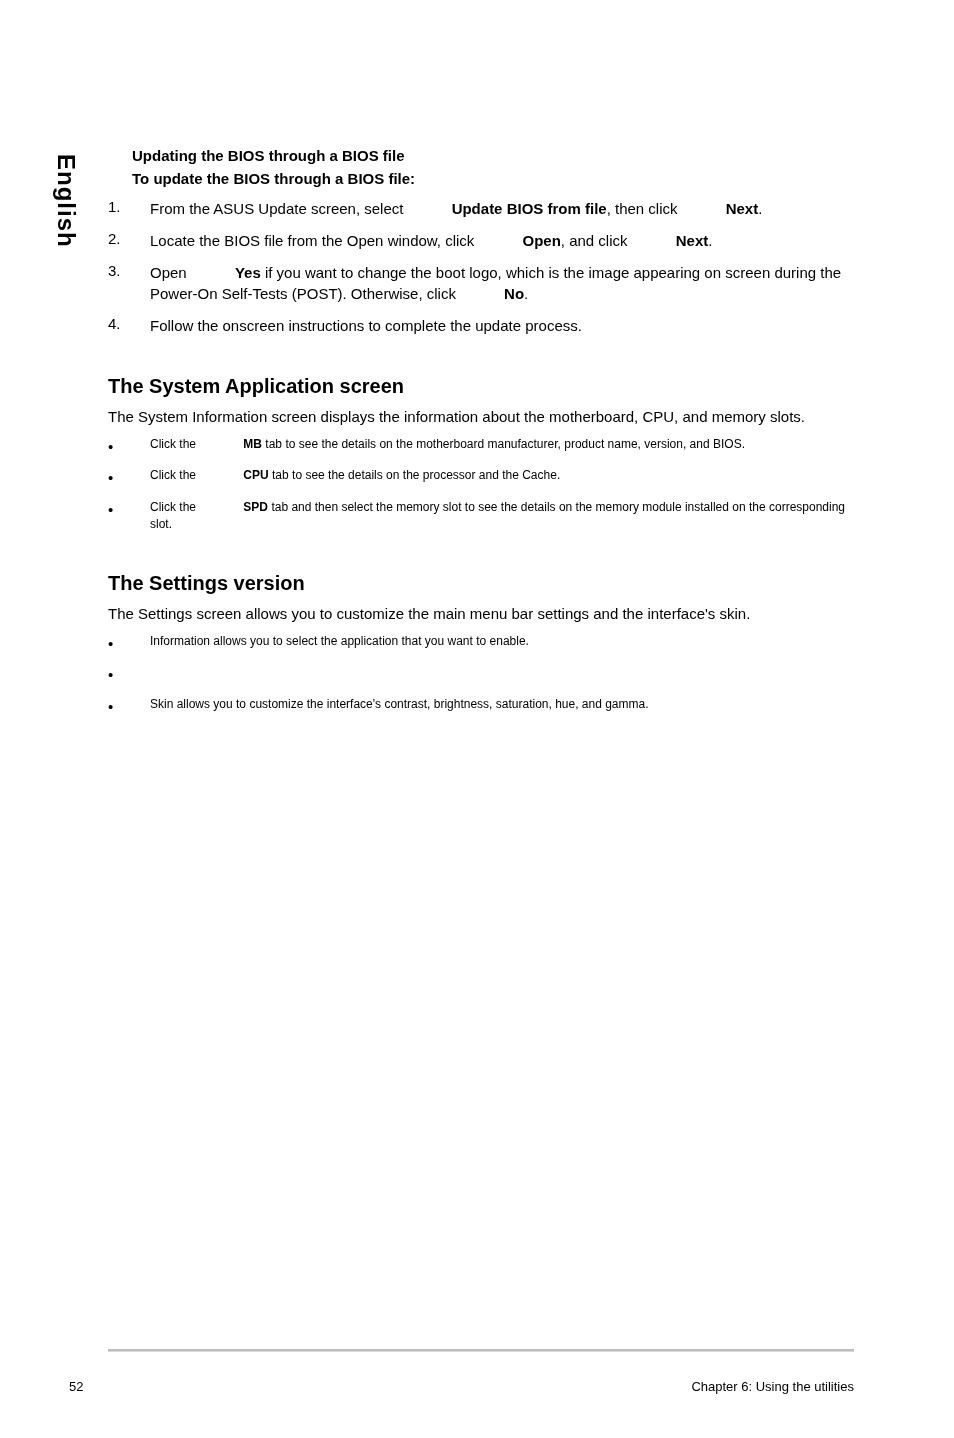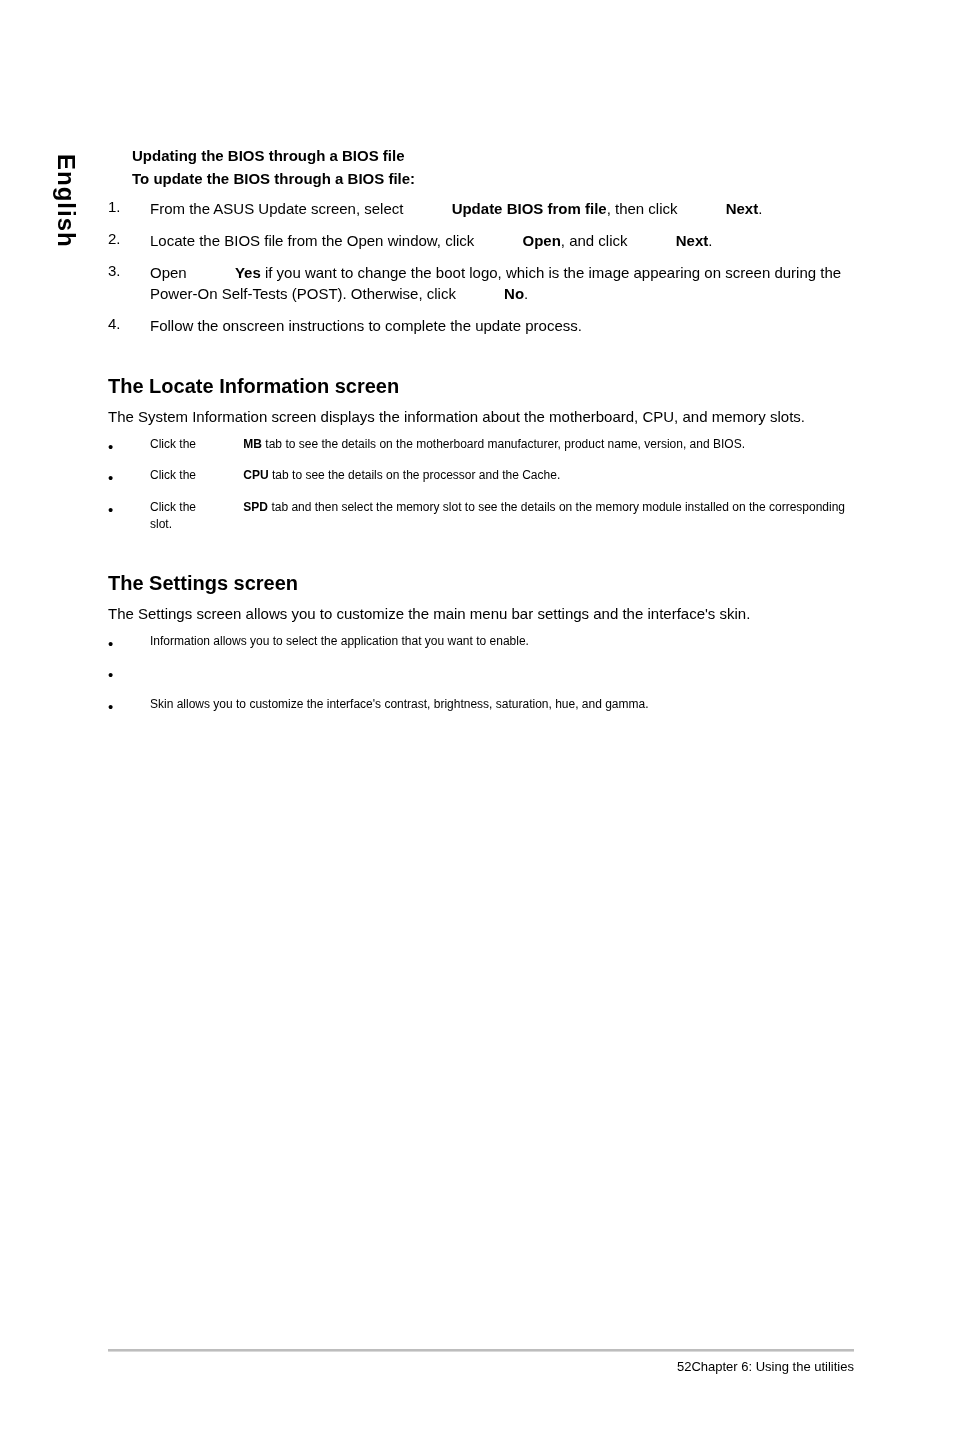--- a/index.html
+++ b/index.html
@@ -18,21 +18,21 @@
     .ol .num { width:42px; flex:0 0 42px; font-size:15px; }
     .ol .txt { font-size:15px; line-height:1.45; }
 
     .ul { margin:8px 0 0; }
     .ul .row { display:flex; margin-bottom:10px; }
     .ul .dot { width:42px; flex:0 0 42px; font-size:15px; line-height:1.45; }
     .ul .txt { font-size:12px; line-height:1.45; }
 
     b { font-weight:bold;padding-left:44px; }
 
-    .footer { position:absolute; left:0; bottom:64px; width:954px; padding:0 100px 0 69px; display:flex; justify-content:flex-end; align-items:center; font-size:13px; }
+    .footer { position:absolute; left:0; bottom:44px; width:954px; padding:0 100px 0 69px; display:flex; justify-content:space-between; align-items:center; font-size:13px; }
     .footer-line { position:absolute; left:108px; right:100px; bottom:86px; height:2px; border-top:2px solid #bdbdbd; border-bottom:1px solid #d9d9d9; }
   </style>
 </head>
 <body>
 
 <div class="page">
   <div class="side-tab">English</div>
 
   <div class="h4">Updating the BIOS through a BIOS file</div>
   <div class="h4">To update the BIOS through a BIOS file:</div>
@@ -57,21 +57,21 @@
       </div>
     </div>
     <div class="row">
       <div class="num">4.</div>
       <div class="txt">
         <span>Follow the onscreen instructions to complete the update process.</span>
       </div>
     </div>
   </div>
 
-  <div class="h2">The Locate Information screen</div>
+  <div class="h2">The System Application screen</div>
   <div class="body">The System Information screen displays the information about the motherboard, CPU, and memory slots.</div>
 
   <div class="ul">
     <div class="row">
       <div class="dot">•</div>
       <div class="txt">
         <span>Click the </span><b>MB</b><span> tab to see the details on the motherboard manufacturer, product name, version, and BIOS.</span>
       </div>
     </div>
     <div class="row">
@@ -81,21 +81,21 @@
       </div>
     </div>
     <div class="row">
       <div class="dot">•</div>
       <div class="txt">
         <span>Click the </span><b>SPD</b><span> tab and then select the memory slot to see the details on the memory module installed on the corresponding slot.</span>
       </div>
     </div>
   </div>
 
-  <div class="h2">The Settings screen</div>
+  <div class="h2">The Settings version</div>
   <div class="body">The Settings screen allows you to customize the main menu bar settings and the interface's skin.</div>
 
   <div class="ul">
     <div class="row">
       <div class="dot">•</div>
       <div class="txt">Information allows you to select the application that you want to enable.</div>
     </div>
     <div class="row">
       <div class="dot">•</div>
     </div>

